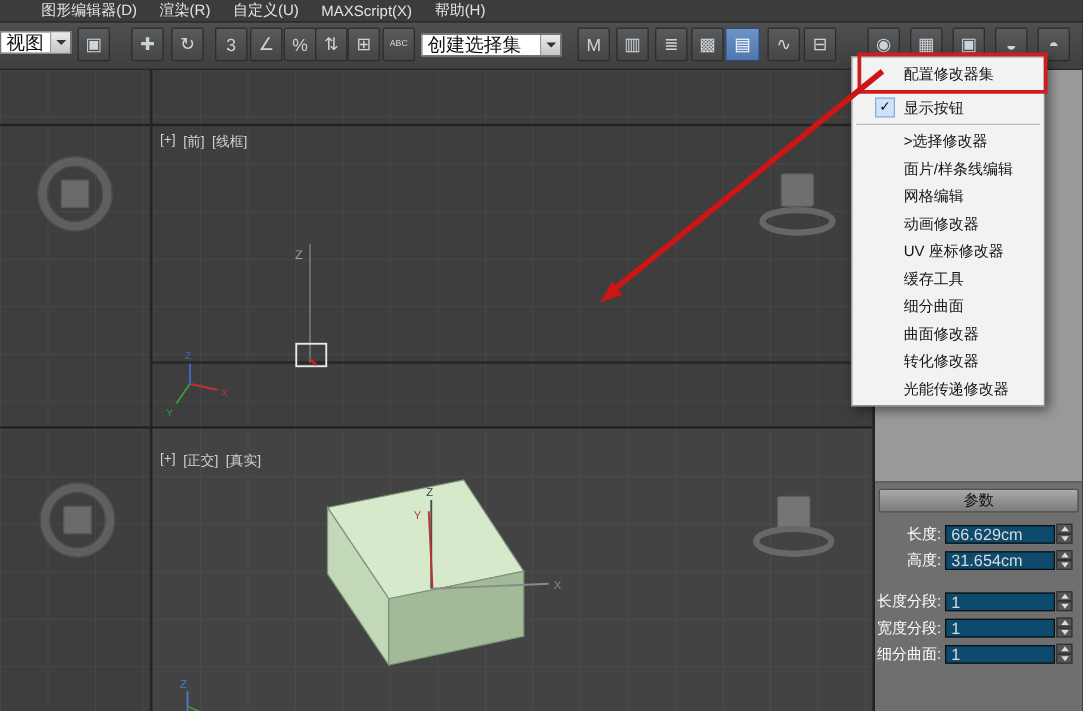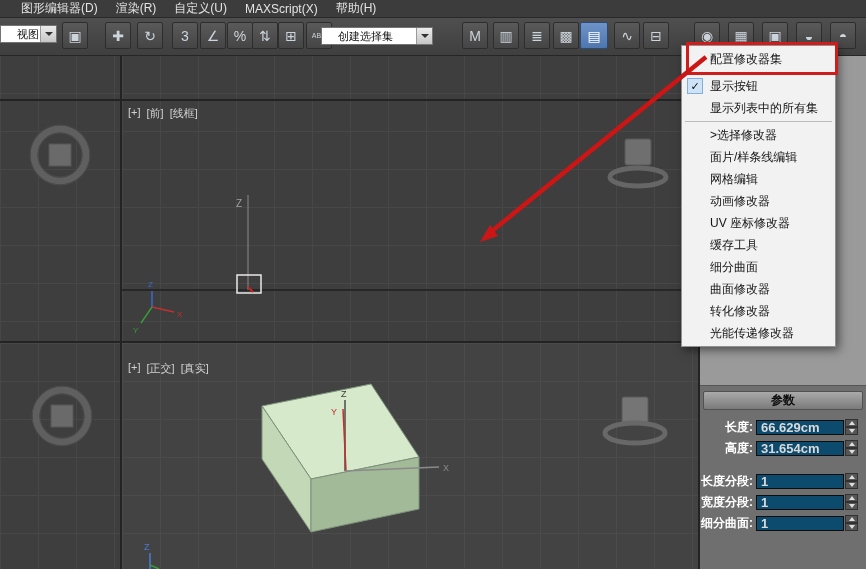--- a/index.html
+++ b/index.html
@@ -1,72 +1,72 @@
 <!DOCTYPE html>
 <html><head>
 <meta charset="utf-8">
 <style>
   html,body{margin:0;padding:0;background:#222;}
   #stage{position:relative;width:866px;height:569px;overflow:hidden;background:#3e3e3e;
          font-family:"Liberation Sans","DejaVu Sans",sans-serif;}
 
   
   .menubar{position:absolute;left:0;top:0;width:866px;height:18px;background:#3c3c3c;
-           border-bottom:1px solid #292929;display:flex;align-items:center;padding-left:12px;
+           border-bottom:1px solid #292929;display:flex;align-items:center;padding-left:24px;
            box-sizing:border-box;z-index:6;}
   .mitem{color:#e3e3e3;font-size:12px;padding:0 9px;white-space:nowrap;cursor:default;}
 
   
   .toolbar{position:absolute;left:0;top:18px;width:866px;height:37px;
            background:linear-gradient(#4f4f4f,#3f3f3f);border-bottom:1px solid #262626;z-index:5;}
   .tbtn{position:absolute;top:4px;width:26px;height:27px;box-sizing:border-box;
         background:linear-gradient(#5a5a5a,#454545);border:1px solid #2d2d2d;border-radius:2px;
         color:#ccd4dc;font-size:14px;display:flex;align-items:center;justify-content:center;}
   .tbtn.active{background:linear-gradient(#6f93c8,#4e76ae);border-color:#2d4a73;color:#fff;}
   .combo{position:absolute;height:18px;background:#fff;border:1px solid #747474;display:flex;
          align-items:center;box-sizing:border-box;}
-  .combo-text{flex:1;font-size:11px;color:#111;padding-left:16px;white-space:nowrap;overflow:hidden;}
+  .combo-text{flex:1;font-size:15px;color:#111;padding-left:4px;white-space:nowrap;overflow:hidden;}
   .combo-arrow{width:15px;height:100%;background:linear-gradient(#ececec,#c6c6c6);
                border-left:1px solid #9a9a9a;display:flex;align-items:center;justify-content:center;}
   .combo-arrow::after{content:"";border:4px solid transparent;border-top-color:#333;margin-top:4px;}
 
   
   .vp{position:absolute;background-color:#3e3e3e;z-index:1;
       background-image:linear-gradient(to right,#474747 1px,transparent 1px),
                        linear-gradient(to bottom,#474747 1px,transparent 1px);
       background-size:38px 38px;}
   #vp-ortho{background-color:#434343;
       background-image:linear-gradient(to right,#4b4b4b 1px,transparent 1px),
                        linear-gradient(to bottom,#4b4b4b 1px,transparent 1px);}
   .vpline{position:absolute;background:#232323;z-index:2;}
   .vplabel{position:absolute;color:#d2d2d2;font-size:11px;z-index:3;display:flex;gap:6px;}
   .vpsvg{position:absolute;z-index:2;pointer-events:none;}
 
   
   .cmd{position:absolute;left:700px;top:55px;width:166px;height:514px;background:#9a9a9a;z-index:2;}
-  .params{position:absolute;left:0;top:330px;right:0;bottom:0;background:#6f6f6f;border-top:1px solid #565656;font-weight:bold;}
+  .params{position:absolute;left:0;top:330px;right:0;bottom:0;background:#6f6f6f;border-top:1px solid #565656;}
   .rollout{margin:5px 3px 9px;height:17px;background:linear-gradient(#aaaaaa,#7a7a7a);
            border:1px solid #515151;border-radius:2px;display:flex;align-items:center;
            justify-content:center;font-size:12px;color:#0e0e0e;}
   .prow{display:flex;align-items:center;justify-content:flex-end;height:16px;margin:0 8px 5px 0;}
   .plabel{font-size:12px;color:#ffffff;margin-right:3px;white-space:nowrap;}
   .pfield{width:88px;height:15px;background:#0c4a6e;border:1px solid #0d0d0d;color:#dadada;
           font-size:13px;line-height:14px;padding-left:4px;box-sizing:border-box;}
   .pspin{width:13px;height:16px;display:flex;flex-direction:column;margin-left:1px;}
   .pspin i{flex:1;background:#565656;border:1px solid #313131;display:flex;align-items:center;justify-content:center;}
   .pspin .up::after{content:"";border:3px solid transparent;border-bottom:4px solid #dedede;margin-top:-3px;}
   .pspin .dn::after{content:"";border:3px solid transparent;border-top:4px solid #dedede;margin-bottom:-3px;}
   .pgap{height:12px;}
 
   
   .cmenu{position:absolute;left:681px;top:45px;width:155px;background:#f2f2f2;
          border:1px solid #919191;box-shadow:3px 3px 9px rgba(0,0,0,.5);z-index:10;
          padding:2px 0;box-sizing:border-box;}
   .mi{height:22px;line-height:22px;font-size:12px;color:#141414;padding-left:28px;
-      position:relative;cursor:default;white-space:nowrap;}
+      position:relative;cursor:default;white-space:nowrap;margin-left:13px;}
   .msep{height:1px;background:#bcbcbc;margin:2px 3px;}
   .check{position:absolute;left:5px;top:3px;width:16px;height:16px;background:#cfe3f7;
          border:1px solid #85ade0;color:#0d0d0d;font-size:11px;line-height:15px;text-align:center;
          box-sizing:border-box;}
 
   
   .redbox{position:absolute;left:686px;top:42px;width:146px;height:27px;
           border:3px solid #cf1d1d;z-index:11;}
   .overlay{position:absolute;left:0;top:0;z-index:12;pointer-events:none;}
 </style>
@@ -211,21 +211,21 @@
     </div>
     <div class="tbtn" style="left:62px;">▣</div>
     <div class="tbtn" style="left:105px;">✚</div>
     <div class="tbtn" style="left:137px;">↻</div>
     <div class="tbtn" style="left:172px;">3</div>
     <div class="tbtn" style="left:200px;">∠</div>
     <div class="tbtn" style="left:227px;">%</div>
     <div class="tbtn" style="left:252px;">⇅</div>
     <div class="tbtn" style="left:278px;">⊞</div>
     <div class="tbtn" style="left:306px;font-size:7px;">ABC</div>
-    <div class="combo" style="left:321px;top:9px;width:112px;">
+    <div class="combo" style="left:337px;top:9px;width:112px;">
       <span class="combo-text">创建选择集</span>
       <span class="combo-arrow"></span>
     </div>
     <div class="tbtn" style="left:462px;">M</div>
     <div class="tbtn" style="left:493px;">▥</div>
     <div class="tbtn" style="left:524px;">≣</div>
     <div class="tbtn" style="left:553px;">▩</div>
     <div class="tbtn active" style="left:580px;width:28px;">▤</div>
     <div class="tbtn" style="left:614px;">∿</div>
     <div class="tbtn" style="left:643px;">⊟</div>
@@ -236,21 +236,20 @@
     <div class="tbtn" style="left:830px;">◓</div>
   </div>
 
   <div class="cmenu">
     <div class="mi">配置修改器集</div>
     <div class="msep"></div>
     <div class="mi">
       <span class="check">✓</span>
       <span>显示按钮</span>
     </div>
-    <div class="mi">显示列表中的所有集</div>
     <div class="msep"></div>
     <div class="mi">&gt;选择修改器</div>
     <div class="mi">面片/样条线编辑</div>
     <div class="mi">网格编辑</div>
     <div class="mi">动画修改器</div>
     <div class="mi">UV 座标修改器</div>
     <div class="mi">缓存工具</div>
     <div class="mi">细分曲面</div>
     <div class="mi">曲面修改器</div>
     <div class="mi">转化修改器</div>

